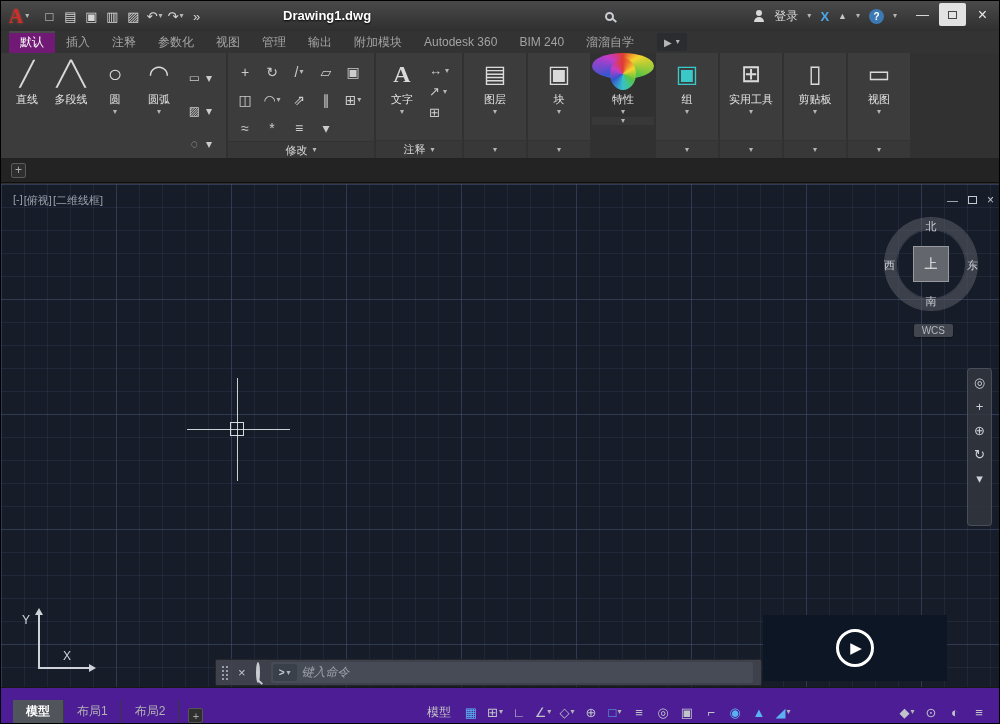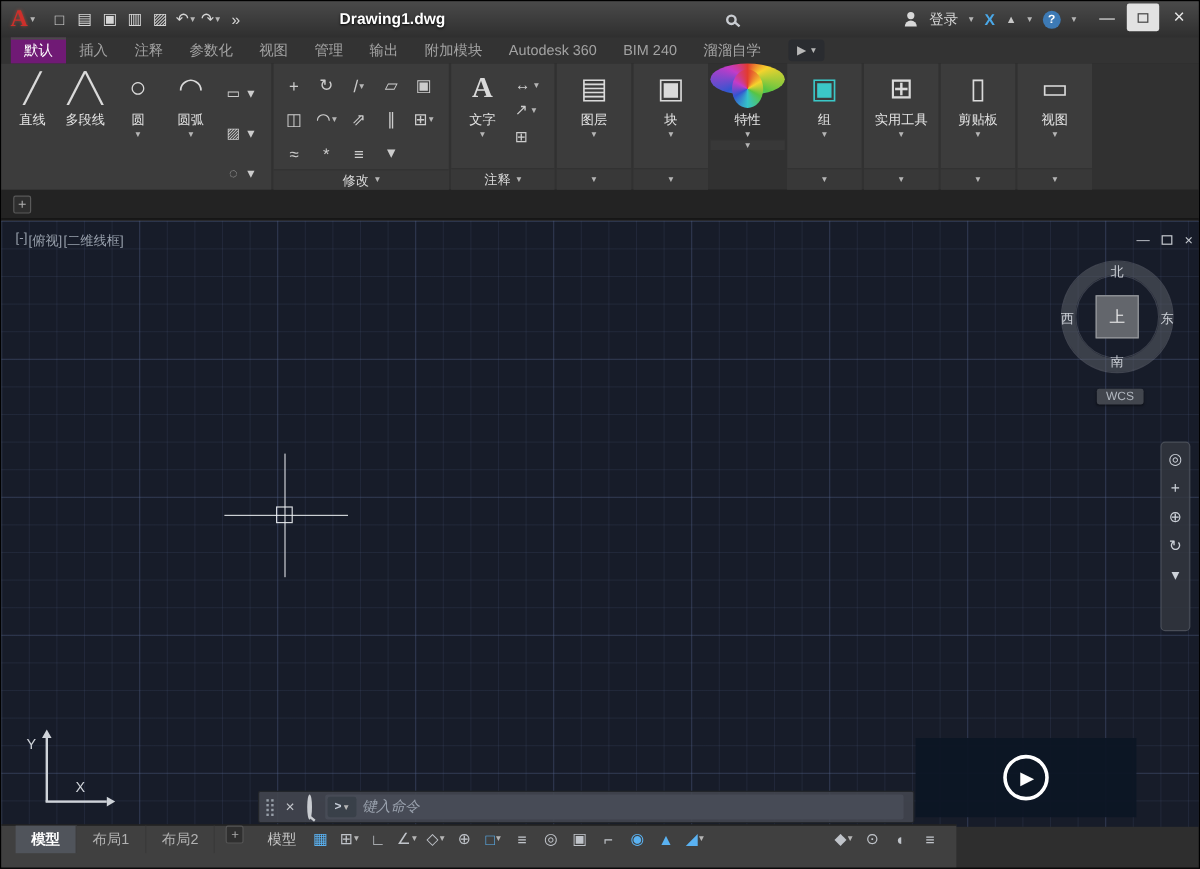--- a/index.html
+++ b/index.html
@@ -107,21 +107,21 @@
   .cmd-history{position:absolute;left:263px;top:448px;color:#9aa1ab;font-family:"DejaVu Sans Mono","Liberation Mono",monospace;font-size:13px;white-space:nowrap}
   .cmdbar{position:absolute;left:214px;top:475px;width:547px;height:27px;background:rgba(66,70,79,.9);border:1px solid #23262b;border-radius:2px;display:flex;align-items:center}
   .grip{width:6px;height:14px;margin:0 5px 0 6px;border-left:2px dotted #98a0aa;border-right:2px dotted #98a0aa}
   .cmd-x{color:#c4c7cc;font-size:13px;margin:0 5px}
   .cmd-tool{margin:0 5px}
   .cmd-input{flex:1;height:21px;margin:0 8px 0 6px;background:#474b56;border-radius:2px;display:flex;align-items:center}
   .cmd-prompt{width:24px;height:17px;margin:0 5px 0 2px;background:#394049;border-radius:2px;color:#c6cdd8;font-size:10px;font-weight:bold;display:flex;align-items:center;justify-content:center;gap:2px}
   .cmd-placeholder{color:#9aa2ae;font-size:12px;font-style:italic}
 
   
-  .statusbar{position:absolute;left:0;bottom:0;width:796px;height:36px;background:#404040;border-top:1px solid #181818;display:flex;align-items:flex-start}
+  .statusbar{position:absolute;left:0;bottom:0;width:1000px;height:36px;background:#4c1d95;border-top:1px solid #181818;display:flex;align-items:flex-end}
   .ltabs{display:flex;align-items:center;margin-left:12px}
   .ltab{height:23px;display:flex;align-items:center;padding:0 13px;color:#b2b2b2;font-size:12px;border-right:1px solid #3a3a3a}
   .ltab.active{background:#50545b;color:#fff;font-weight:bold}
   .ltab-add{margin-left:9px;width:15px;height:15px;border:1px solid #555;border-radius:2px;background:#2f2f2f;color:#aaa;font-size:11px;display:flex;align-items:center;justify-content:center}
   .sright{margin-left:auto;display:flex;align-items:center;padding-right:10px}
   .smodel{color:#c6c6c6;font-size:12px;margin-right:8px}
   .sicons{display:flex;align-items:center}
   .sicon{min-width:24px;height:22px;display:flex;align-items:center;justify-content:center;font-size:13px;gap:1px}
   .sicons.rgrp{margin-left:100px}
 

